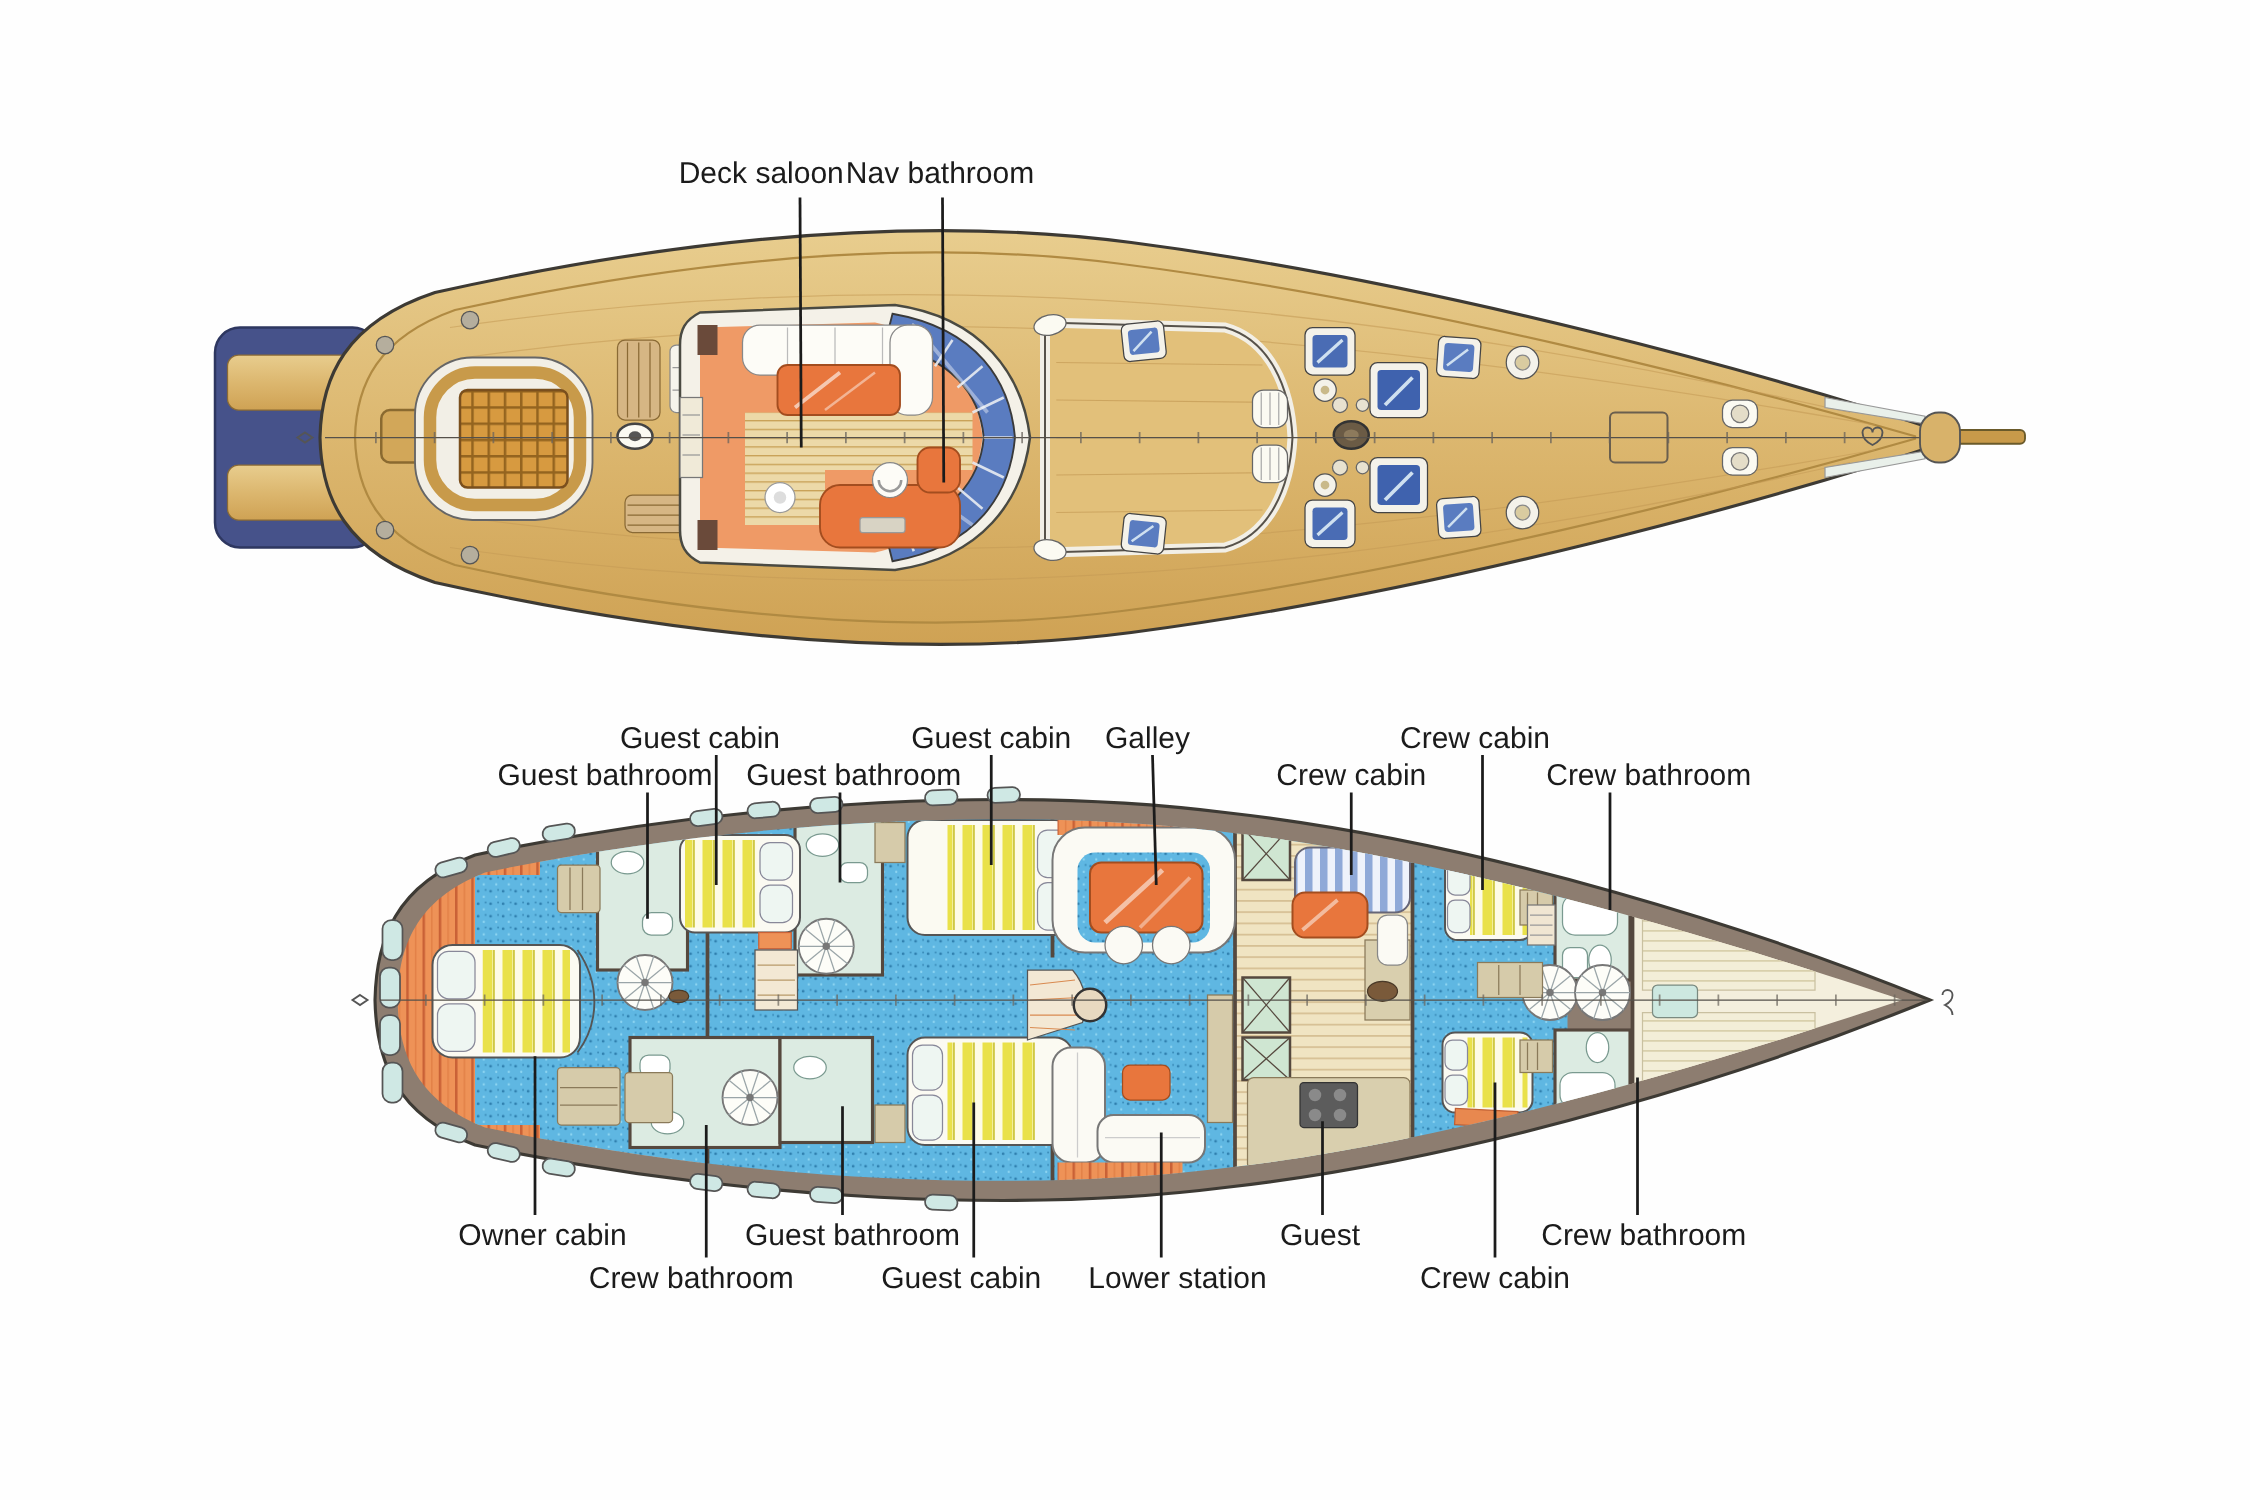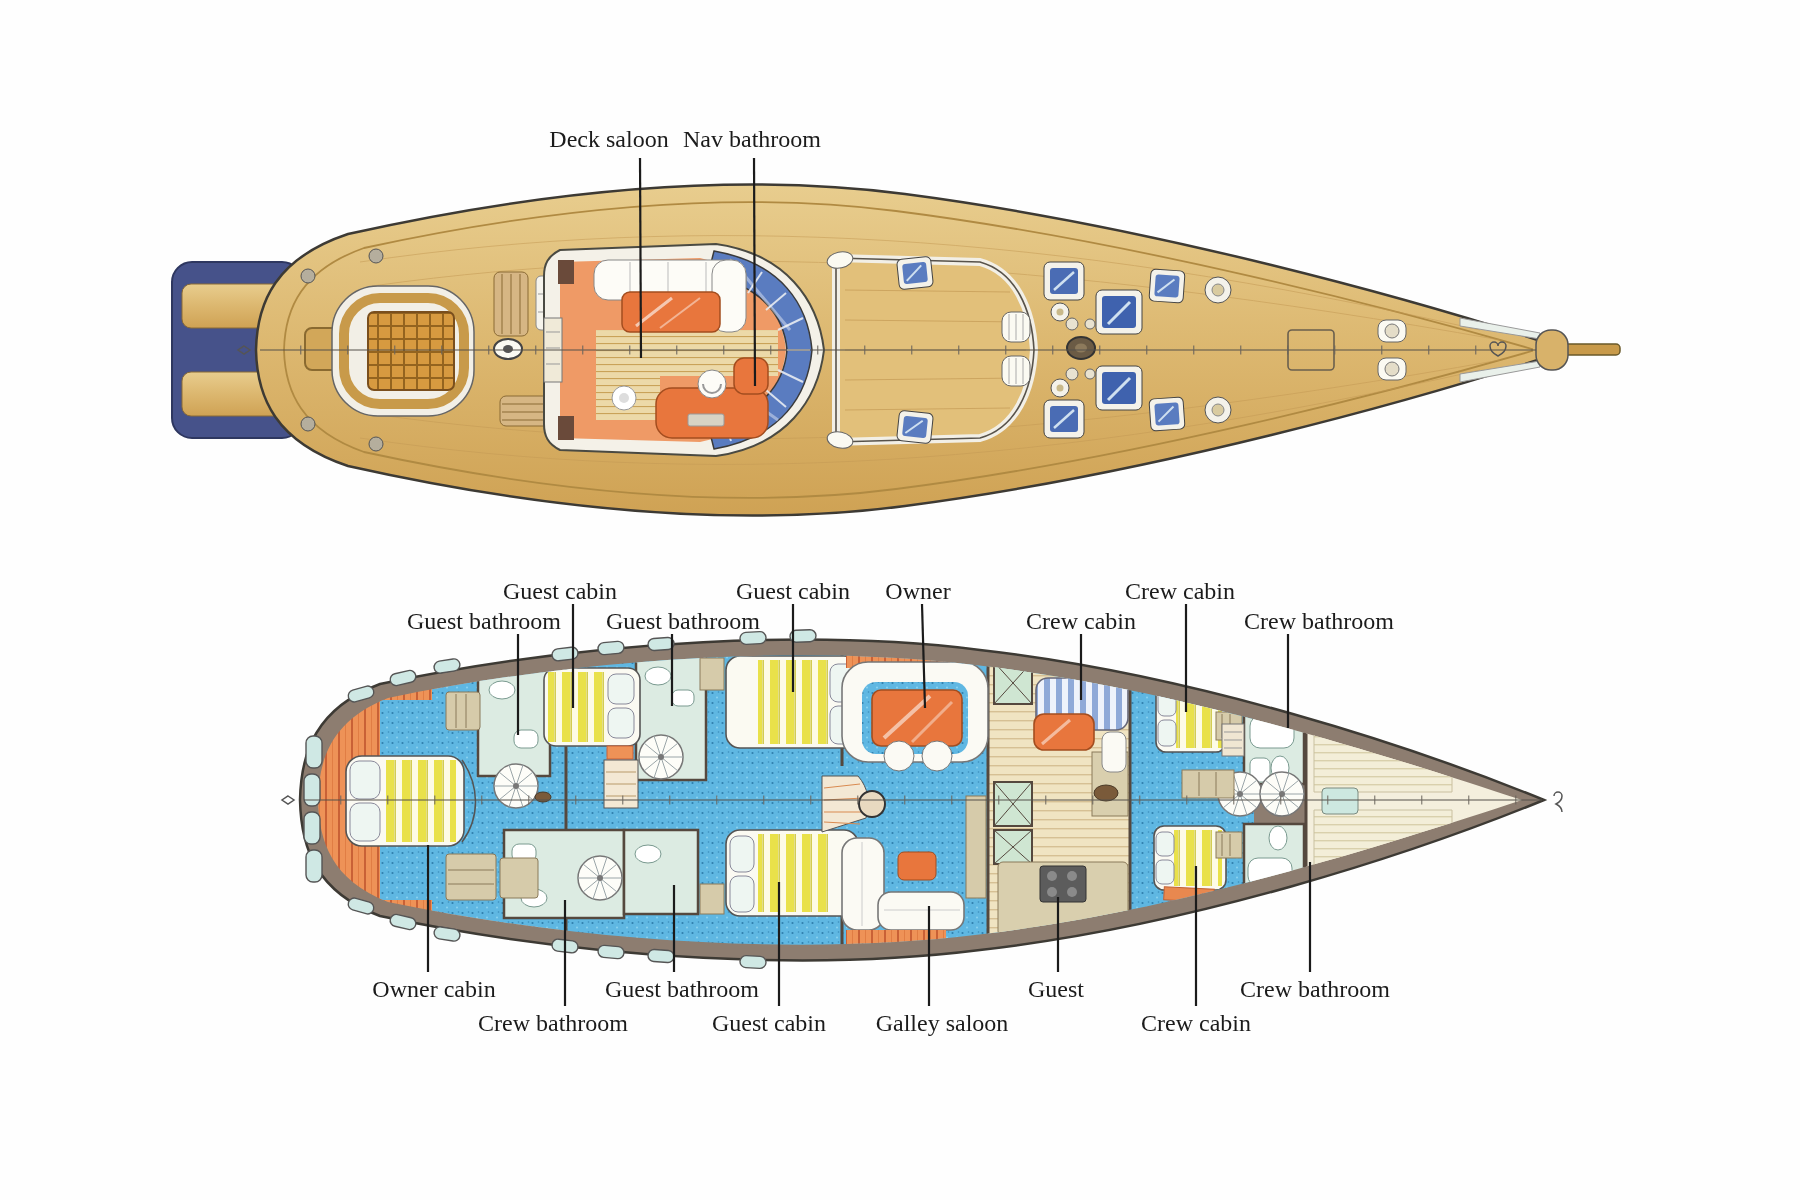--- a/index.html
+++ b/index.html
@@ -1,20 +1,20 @@
 <!DOCTYPE html>
 <html><head>
 <meta charset="utf-8">
 <style>
   html,body{margin:0;padding:0;background:#ffffff;}
   .canvas{position:relative;width:1800px;height:1200px;background:#fefefe;overflow:hidden;
           font-family:"Liberation Sans",sans-serif;}
   .art{position:absolute;left:0;top:0;}
   .lbl{position:absolute;transform:translateX(-50%);font-size:24px;line-height:26px;
-       color:#1b1b1b;white-space:nowrap;font-family:Liberation Serif, serif;}
+       color:#1b1b1b;white-space:nowrap;font-family:Liberation Sans, sans-serif;}
 </style>
 </head>
 <body>
 
 <div class="canvas">
 
 <svg class="art" width="1800" height="1200" viewBox="0 0 1800 1200">
   <defs>
     <linearGradient id="deckGold" x1="0" y1="0" x2="0" y2="1">
       <stop offset="0" stop-color="#e8cd8e"></stop>
@@ -529,29 +529,29 @@
       <line x1="1310" y1="862" x2="1310" y2="972"></line>
     </g>
   </g>
 </svg>
 
 <div class="lbl" style="left:609px;top:126px">Deck saloon</div>
 <div class="lbl" style="left:752px;top:126px">Nav bathroom</div>
 
 <div class="lbl" style="left:560px;top:578px">Guest cabin</div>
 <div class="lbl" style="left:793px;top:578px">Guest cabin</div>
-<div class="lbl" style="left:918px;top:578px">Owner</div>
+<div class="lbl" style="left:918px;top:578px">Galley</div>
 <div class="lbl" style="left:1180px;top:578px">Crew cabin</div>
 <div class="lbl" style="left:484px;top:608px">Guest bathroom</div>
 <div class="lbl" style="left:683px;top:608px">Guest bathroom</div>
 <div class="lbl" style="left:1081px;top:608px">Crew cabin</div>
 <div class="lbl" style="left:1319px;top:608px">Crew bathroom</div>
 
 <div class="lbl" style="left:434px;top:976px">Owner cabin</div>
 <div class="lbl" style="left:682px;top:976px">Guest bathroom</div>
 <div class="lbl" style="left:1056px;top:976px">Guest</div>
 <div class="lbl" style="left:1315px;top:976px">Crew bathroom</div>
 <div class="lbl" style="left:553px;top:1010px">Crew bathroom</div>
 <div class="lbl" style="left:769px;top:1010px">Guest cabin</div>
-<div class="lbl" style="left:942px;top:1010px">Galley saloon</div>
+<div class="lbl" style="left:942px;top:1010px">Lower station</div>
 <div class="lbl" style="left:1196px;top:1010px">Crew cabin</div>
 
 </div>
 
 </body></html>

